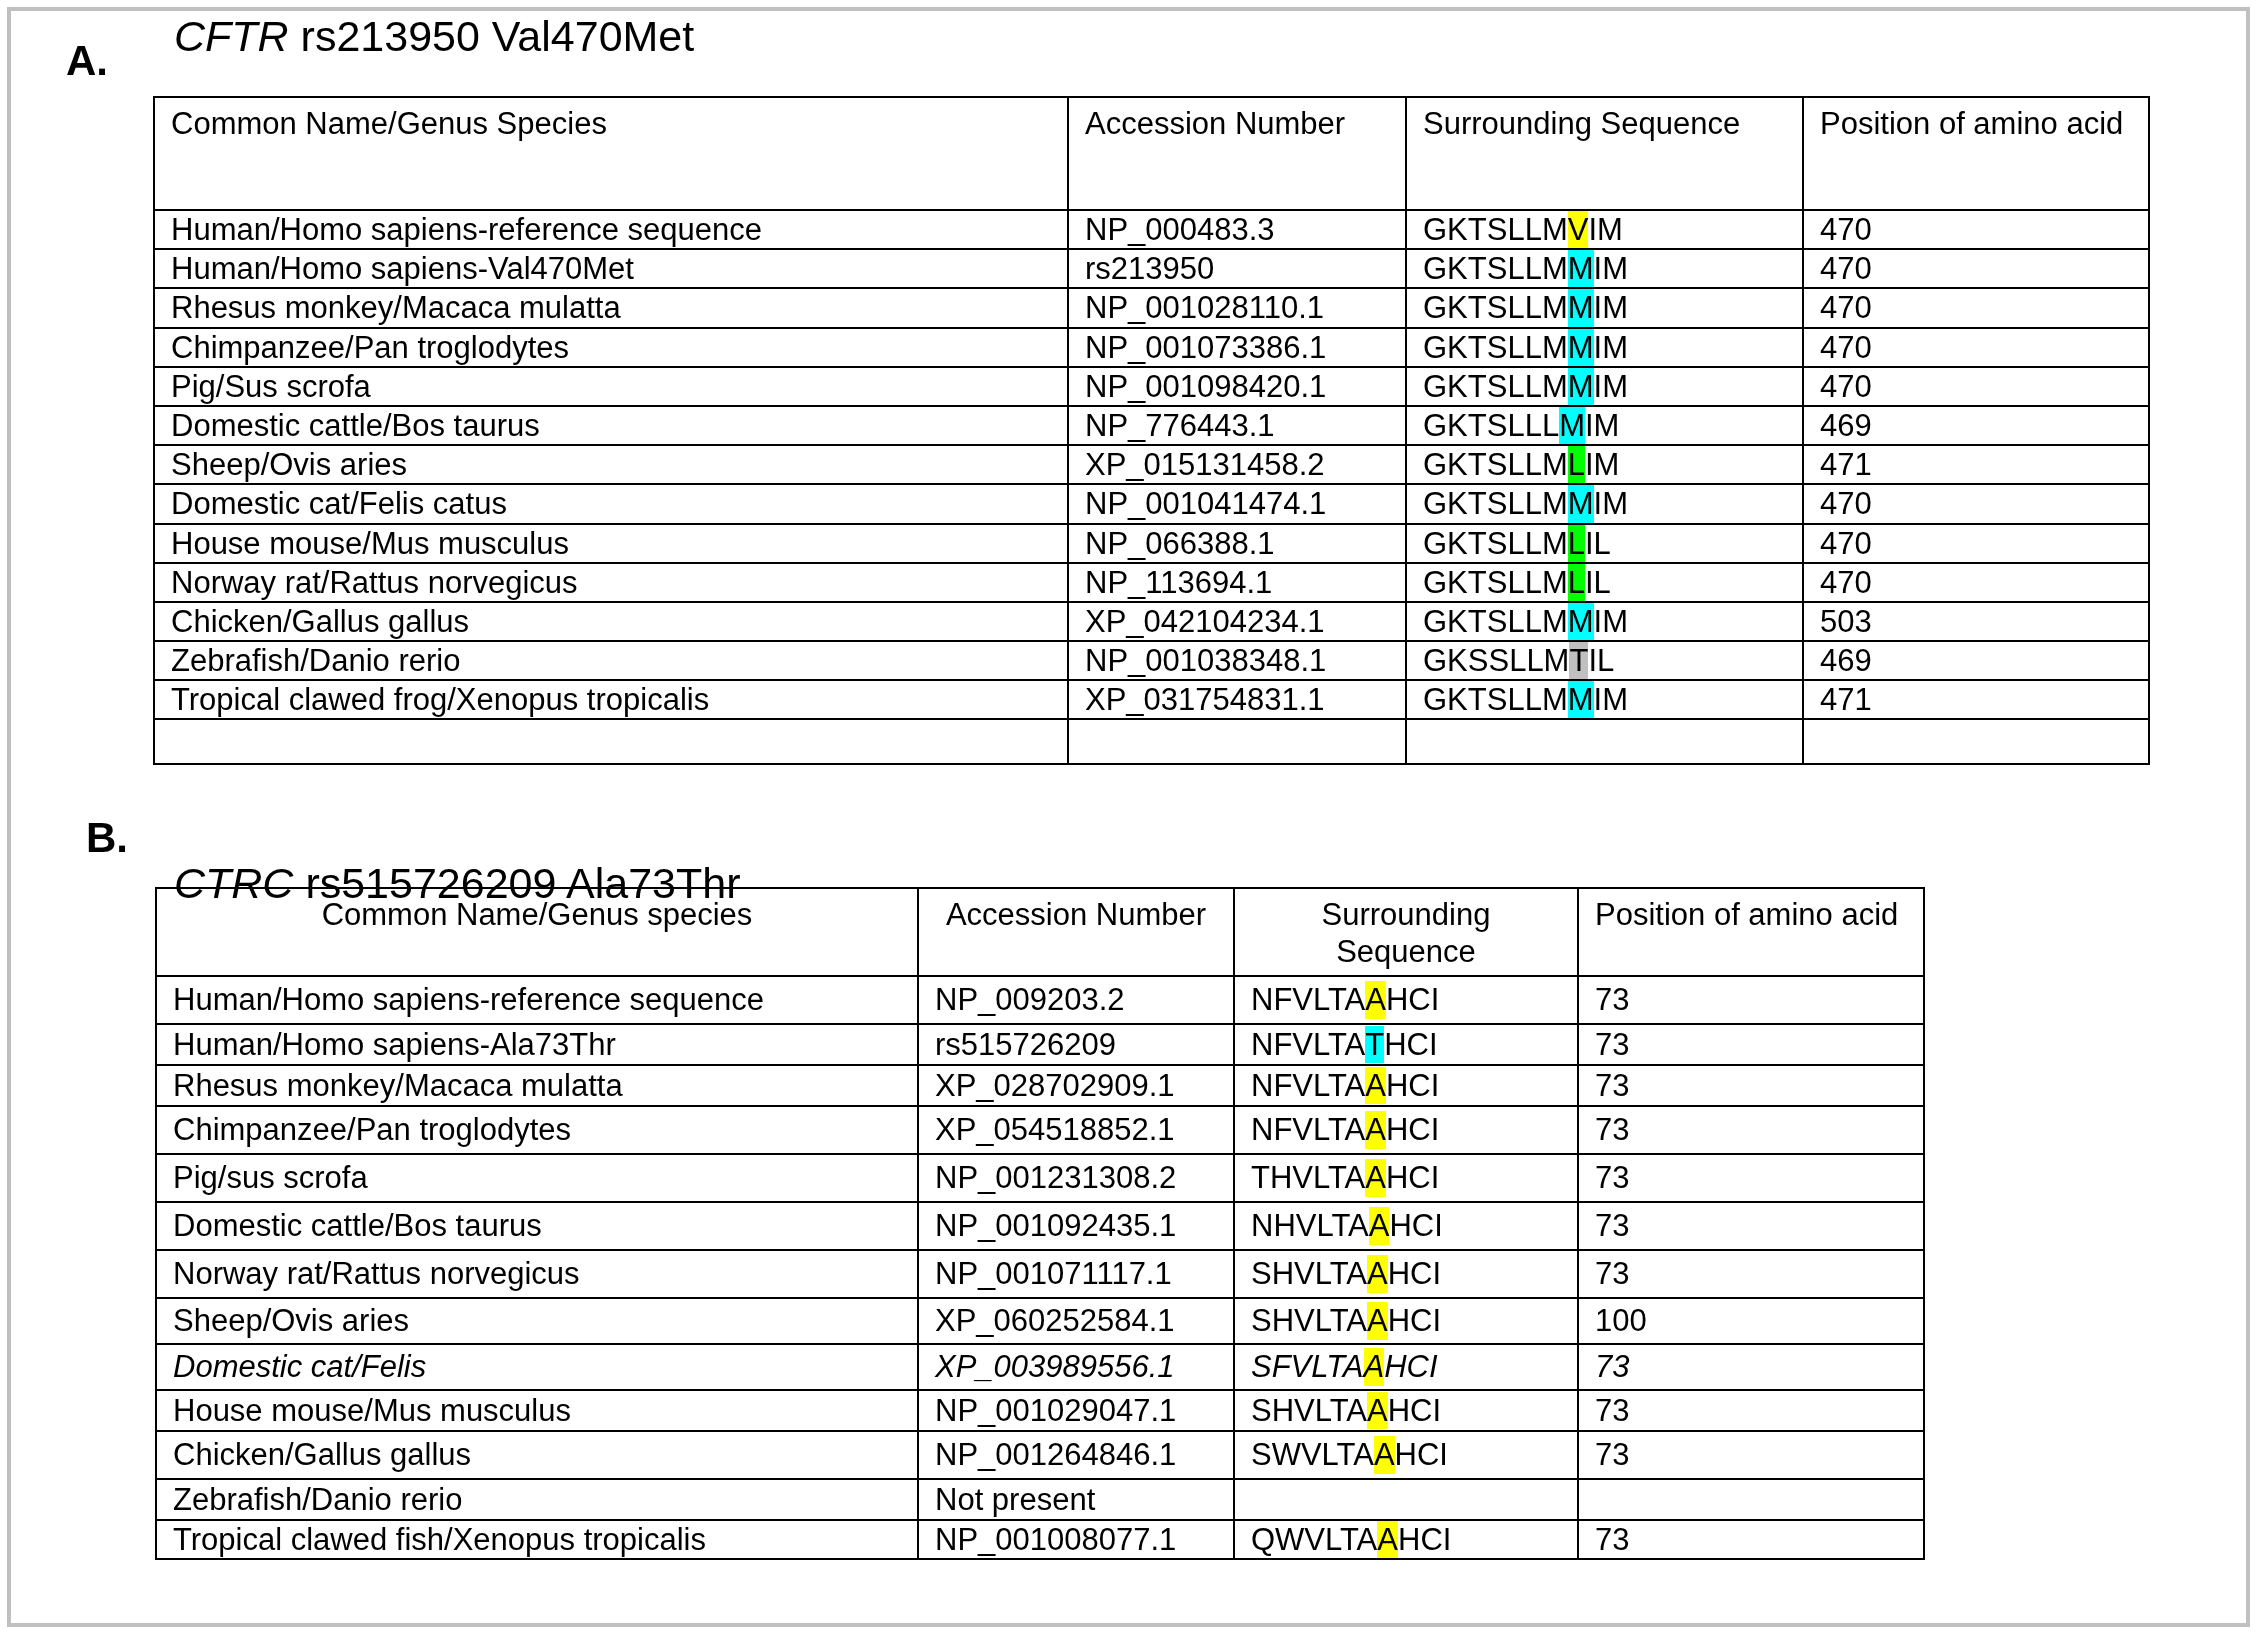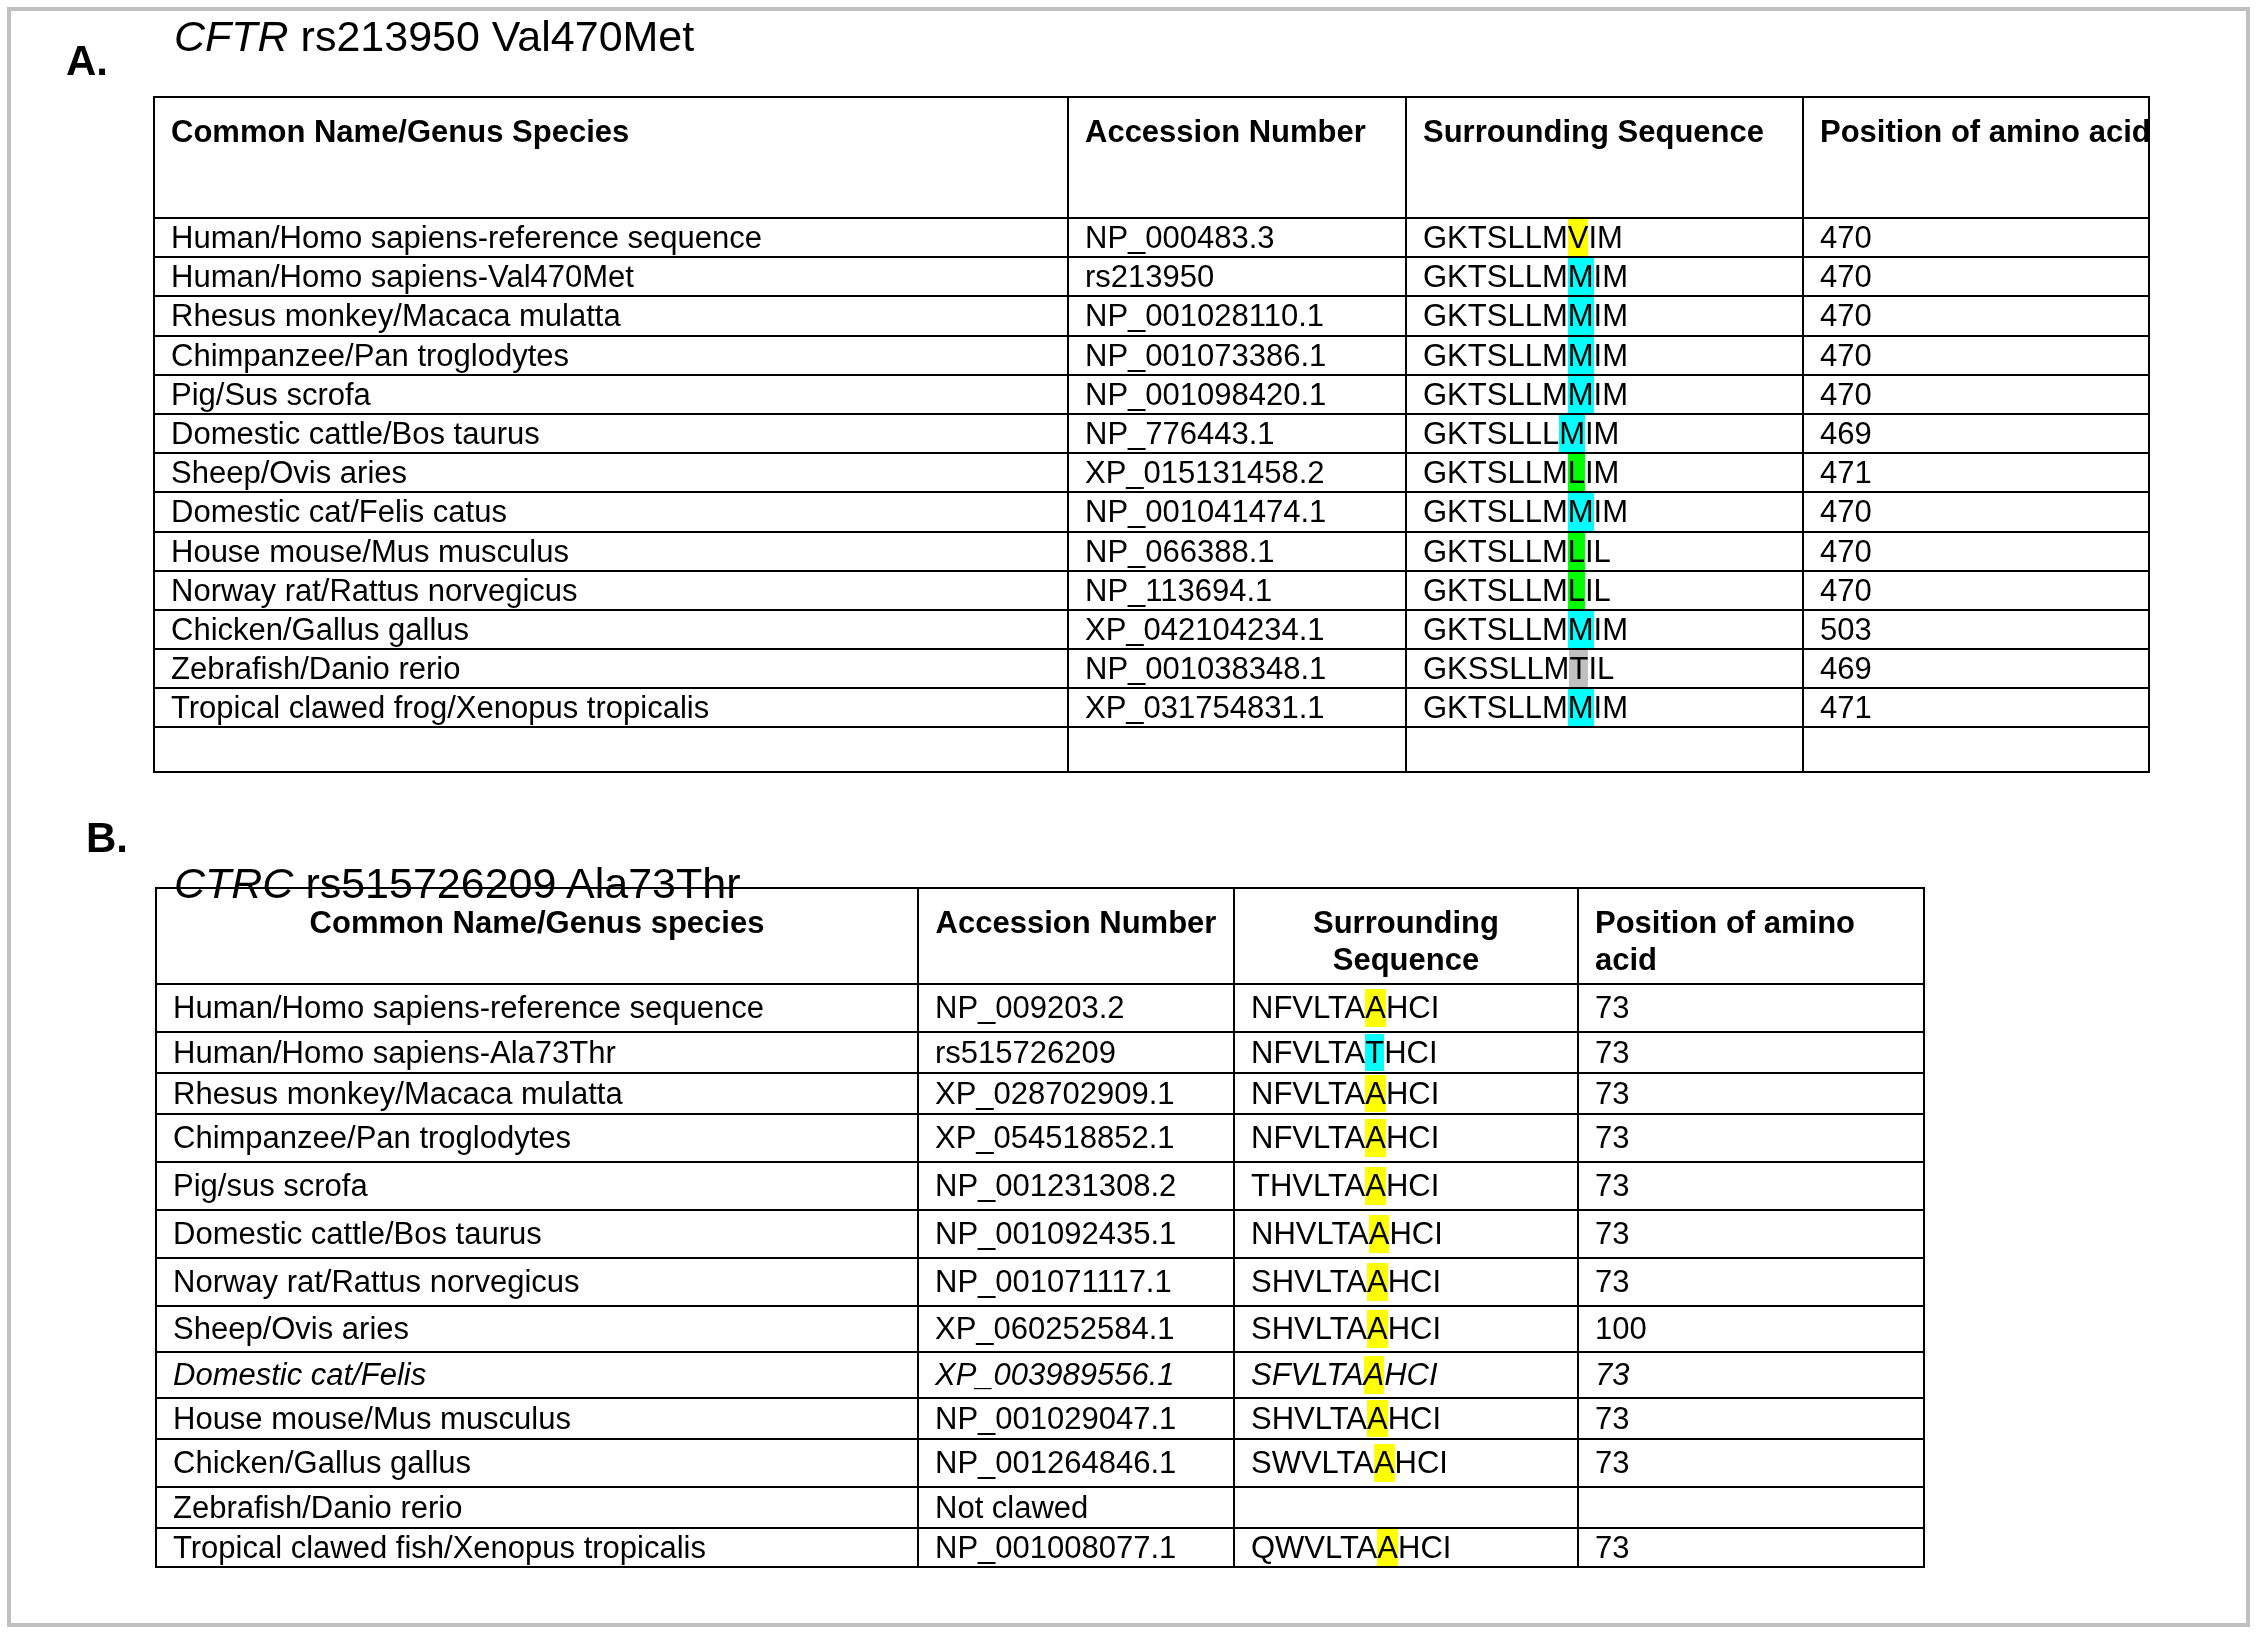--- a/index.html
+++ b/index.html
@@ -6,21 +6,21 @@
   body { width: 2261px; height: 1638px; position: relative; overflow: hidden;
          font-family: "Liberation Sans", sans-serif; color: #000; }
   .frame { position: absolute; left: 6.8px; top: 6.8px; width: 2243px; height: 1620px;
            border: 4px solid #c0c0c0; box-sizing: border-box; background: #fff; }
   .panel-letter { position: absolute; font-weight: bold; font-size: 42px; line-height: 1; }
   .panel-title { position: absolute; font-size: 43px; line-height: 1; white-space: nowrap; text-align: right; }
   .panel-title .gene { font-style: italic; }
   table.seq { position: absolute; border-collapse: collapse; table-layout: fixed; font-size: 31px; }
   table.seq td, table.seq th { border: 2.9px solid #000; padding: 0 0 0 16px; vertical-align: top;
            font-weight: normal; text-align: left; line-height: 1.2; overflow: hidden; white-space: nowrap; }
-  table.seq th { padding-top: 15px; font-weight: bold; }
+  table.seq th { padding-top: 7px; }
   #tableA td { height: 34px; }
   #tableA th { height: 104px; }
   #tableA tr.empty td { height: 43px; }
   #tableB th { height: 79px; white-space: normal; }
   #tableB th.center { text-align: center; padding-left: 0; }
   #tableB td { vertical-align: middle; }
   .aa { display: inline-block; }
   .hl-yellow { background: #ffff00; }
   .hl-cyan { background: #00ffff; }
   .hl-green { background: #00ff00; }
@@ -221,21 +221,21 @@
         <td>73</td>
       </tr>
       <tr style="height: 48px;">
         <td>Chicken/Gallus gallus</td>
         <td>NP_001264846.1</td>
         <td><span>SWVLTA</span><span class="aa hl-yellow" style="background: rgb(255, 255, 0);">A</span><span>HCI</span></td>
         <td>73</td>
       </tr>
       <tr style="height: 41px;">
         <td>Zebrafish/Danio rerio</td>
-        <td>Not clawed</td>
+        <td>Not present</td>
         <td><span></span><span class="aa"></span><span></span></td>
         <td></td>
       </tr>
       <tr style="height: 32px;">
         <td>Tropical clawed fish/Xenopus tropicalis</td>
         <td>NP_001008077.1</td>
         <td><span>QWVLTA</span><span class="aa hl-yellow" style="background: rgb(255, 255, 0);">A</span><span>HCI</span></td>
         <td>73</td>
       </tr>
     </tbody>

